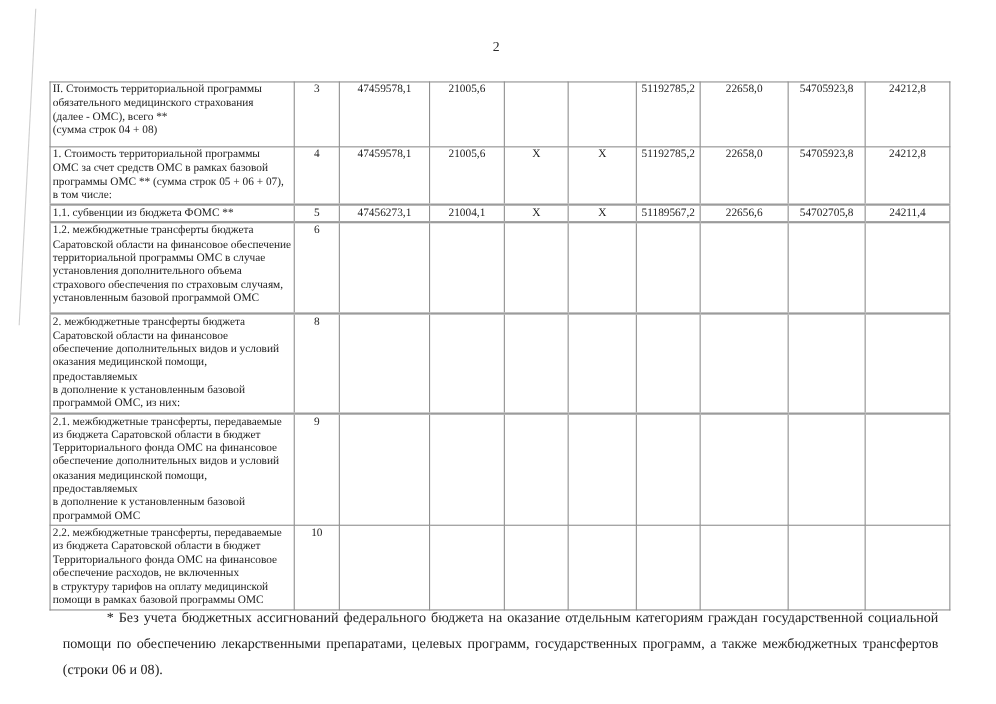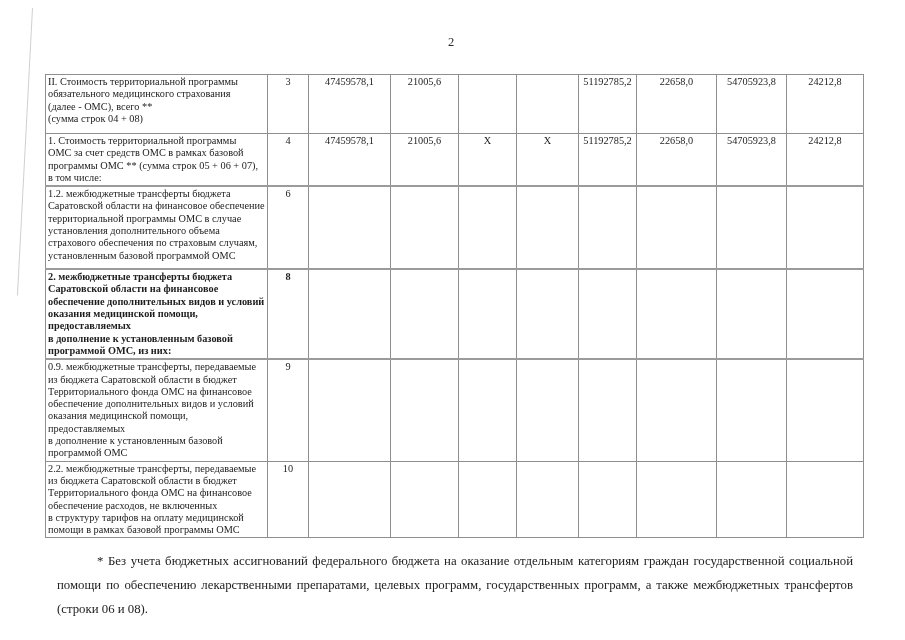--- a/index.html
+++ b/index.html
@@ -43,21 +43,21 @@
   }
   td.num, td.val{
     text-align:center;
     padding-top:1px;
   }
   tr.r0{height:59px;}
   tr.r1{height:49px;}
   tr.r2{height:14px;}
   tr.r3{height:83px;}
   tr.r4{height:13px;}
-  tr.r5{height:72px;font-weight:bold;}
+  tr.r5{height:72px;}
   tr.r6{height:82px;}
   tr.r7{height:73px;margin-left:17px;}
   tr.r2 td, tr.r3 td, tr.r4 td, tr.r5 td, tr.r6 td{
     border-top-width:2px;
     border-top-color:#9b9b9b;
   }
   td.pad-top{padding-top:13px;}
   .footnote{
     position:absolute;left:57px;top:549px;
     width:796px;
@@ -113,20 +113,32 @@
       <td class="num">4</td>
       <td class="val">47459578,1</td>
       <td class="val">21005,6</td>
       <td class="val">X</td>
       <td class="val">X</td>
       <td class="val">51192785,2</td>
       <td class="val">22658,0</td>
       <td class="val">54705923,8</td>
       <td class="val">24212,8</td>
     </tr>
+    <tr class="r2">
+      <td class="desc">1.1. субвенции из бюджета ФОМС **</td>
+      <td class="num">5</td>
+      <td class="val">47456273,1</td>
+      <td class="val">21004,1</td>
+      <td class="val">X</td>
+      <td class="val">X</td>
+      <td class="val">51189567,2</td>
+      <td class="val">22656,6</td>
+      <td class="val">54702705,8</td>
+      <td class="val">24211,4</td>
+    </tr>
     <tr class="r3">
       <td class="desc">1.2.  межбюджетные  трансферты  бюджета
 Саратовской области на финансовое обеспечение
 территориальной  программы ОМС в случае
 установления дополнительного объема
 страхового обеспечения по страховым случаям,
 установленным  базовой программой ОМС</td>
       <td class="num">6</td>
       <td class="val"></td>
       <td class="val"></td>
@@ -148,21 +160,21 @@
       <td class="val"></td>
       <td class="val"></td>
       <td class="val"></td>
       <td class="val"></td>
       <td class="val"></td>
       <td class="val"></td>
       <td class="val"></td>
       <td class="val"></td>
     </tr>
     <tr class="r6">
-      <td class="desc">0.9. межбюджетные трансферты, передаваемые
+      <td class="desc">2.1. межбюджетные трансферты, передаваемые
 из бюджета Саратовской области в бюджет
 Территориального фонда ОМС на финансовое
 обеспечение дополнительных видов и условий
 оказания медицинской помощи, предоставляемых
 в дополнение к  установленным базовой
 программой ОМС</td>
       <td class="num pad-top">9</td>
       <td class="val"></td>
       <td class="val"></td>
       <td class="val"></td>

